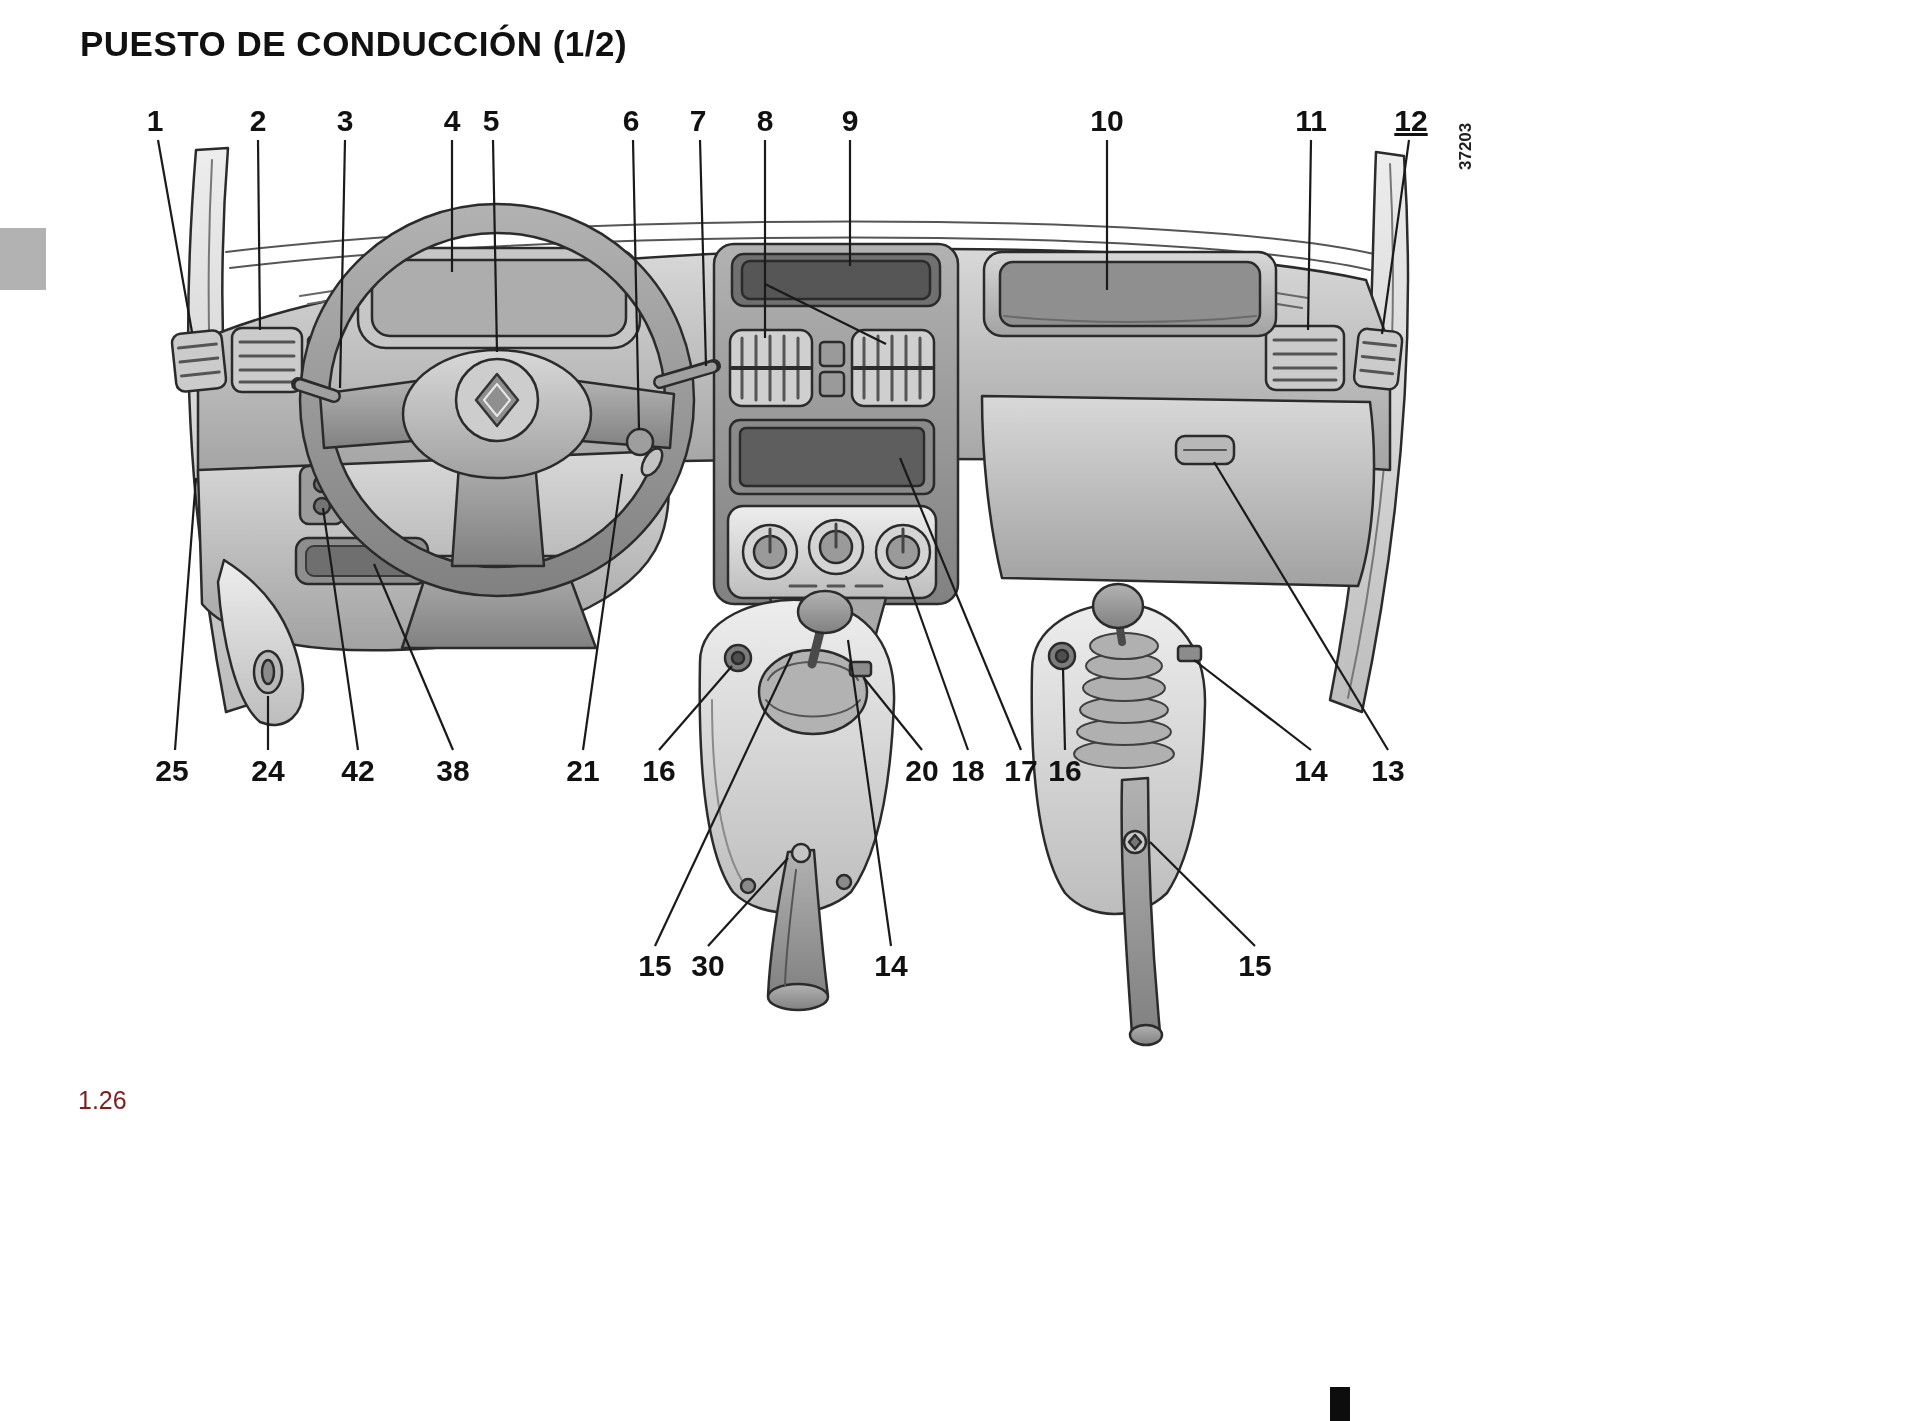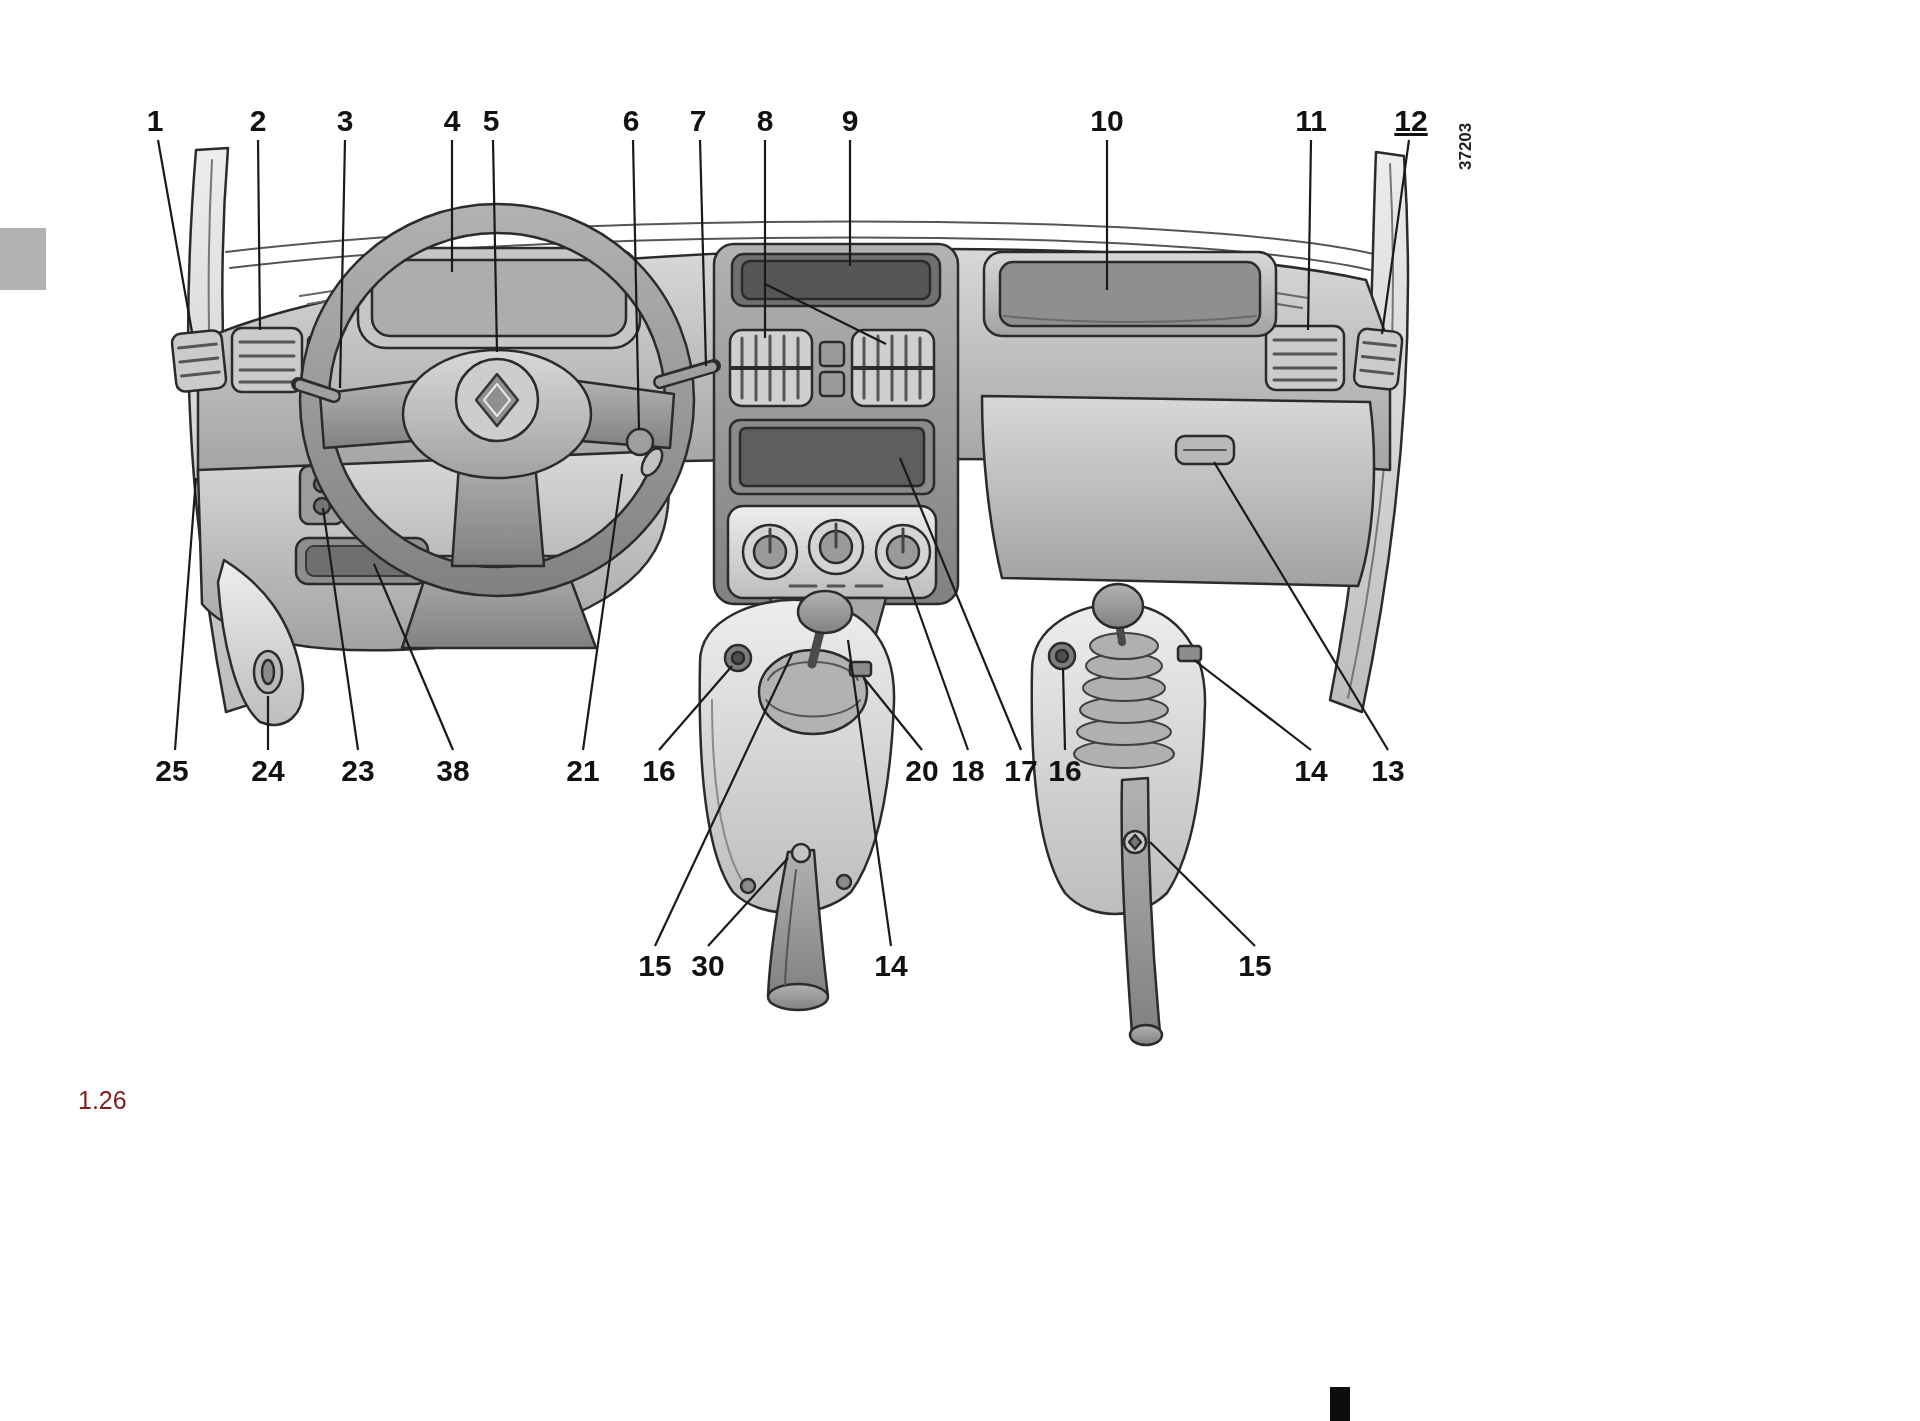--- a/index.html
+++ b/index.html
@@ -28,20 +28,21 @@
     position:absolute; transform:translate(-50%,-50%);
     font-size:30px; font-weight:bold; color:#111; line-height:1;
     white-space:nowrap;
   }
 </style>
 </head>
 <body>
 
 <div class="page">
 
+  <div class="title">PUESTO DE CONDUCCIÓN (1/2)</div>
   <div class="fig-num">37203</div>
   <div class="page-num">1.26</div>
   <div class="tab-left"></div>
   <div class="tab-br"></div>
 
   <svg class="layer" width="1920" height="1421" viewBox="0 0 1920 1421">
     <defs>
       <linearGradient id="gDash" x1="0" y1="0" x2="0" y2="1">
         <stop offset="0" stop-color="#d8d8d8"></stop>
           <stop offset="1" stop-color="#a2a2a2"></stop>
@@ -273,21 +274,21 @@
       <div class="callout" style="left: 491px; top: 121px;">5</div>
       <div class="callout" style="left: 631px; top: 121px;">6</div>
       <div class="callout" style="left: 698px; top: 121px;">7</div>
       <div class="callout" style="left: 765px; top: 121px;">8</div>
       <div class="callout" style="left: 850px; top: 121px;">9</div>
       <div class="callout" style="left: 1107px; top: 121px;">10</div>
       <div class="callout" style="left: 1311px; top: 121px;">11</div>
       <div class="callout" style="left: 1411px; top: 121px; text-decoration: underline;">12</div>
       <div class="callout" style="left: 172px; top: 771px;">25</div>
       <div class="callout" style="left: 268px; top: 771px; text-align: center;">24</div>
-      <div class="callout" style="left: 358px; top: 771px;">23</div>
+      <div class="callout" style="left: 358px; top: 771px;">42</div>
       <div class="callout" style="left: 453px; top: 771px;">38</div>
       <div class="callout" style="left: 583px; top: 771px; text-align: center;">21</div>
       <div class="callout" style="left: 659px; top: 771px;">16</div>
       <div class="callout" style="left: 922px; top: 771px;">20</div>
       <div class="callout" style="left: 968px; top: 771px;">18</div>
       <div class="callout" style="left: 1021px; top: 771px;">17</div>
       <div class="callout" style="left: 1065px; top: 771px;">16</div>
       <div class="callout" style="left: 1311px; top: 771px;">14</div>
       <div class="callout" style="left: 1388px; top: 771px;">13</div>
       <div class="callout" style="left: 655px; top: 966px;">15</div>

